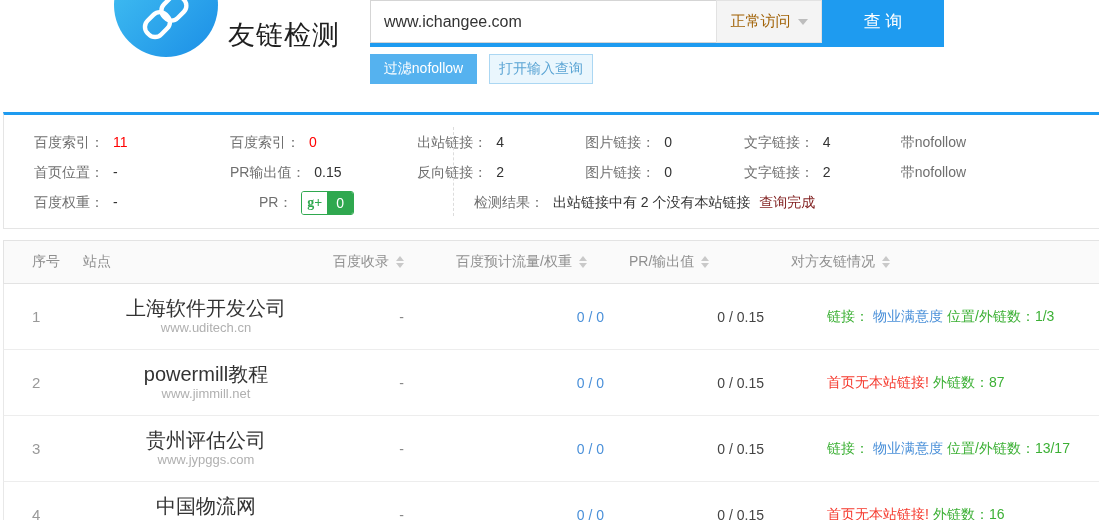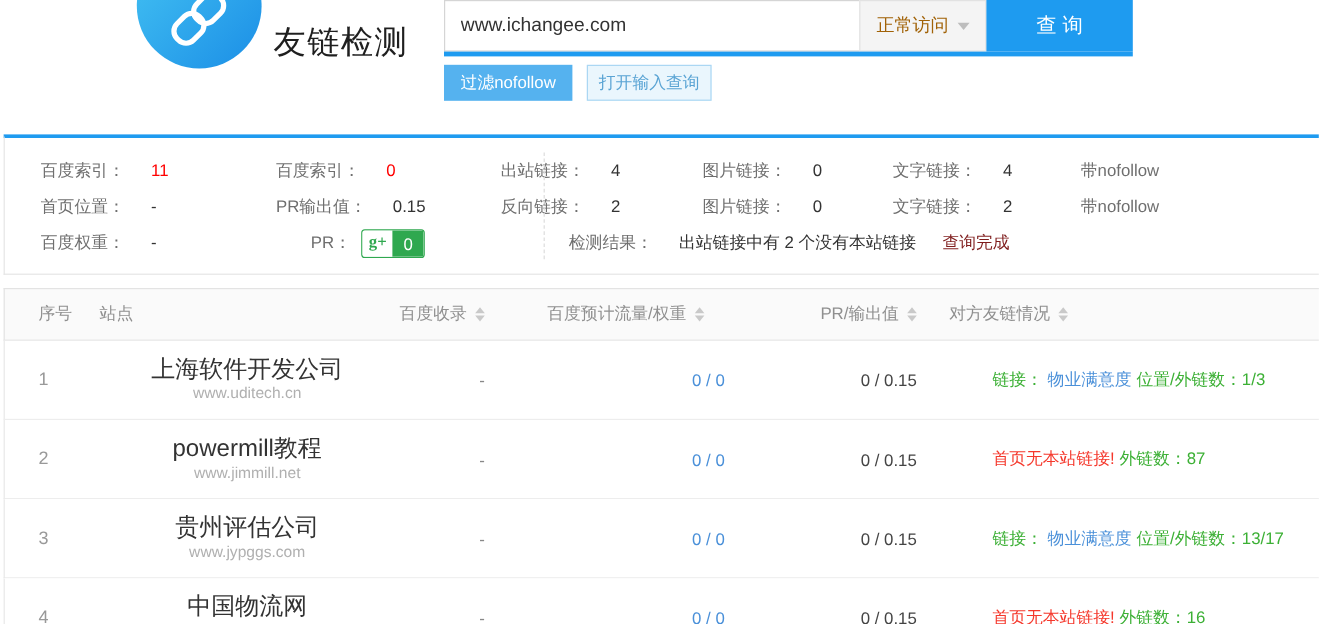--- a/index.html
+++ b/index.html
@@ -42,42 +42,42 @@
   }
   
   .stats-panel{
     position:relative;margin-left:3px;width:1160px;height:117px;box-sizing:border-box;
     border:1px solid #e5e5e5;border-top:3px solid #1e9bf0;background:#fff;padding:12px 0 0 30px;
   }
   .srow{display:flex;height:30px;line-height:30px;font-size:14px;white-space:nowrap;}
   .slot{display:inline-block;overflow:visible;}
   .s1{width:225px;} .s2{width:197px;} .sp{width:18px;} .s3{width:193px;} .s4{width:182px;} .s5{width:180px;} .s6{width:300px;}
   .stat-label{color:#6f6f6f;}
-  .stat-value{color:#333;margin-left:18px;}
+  .stat-value{color:#333;margin-left:5px;}
   .v-red{color:#ff0000;}
   .v-green{color:#7f1d1d;}
   .dash-divider{position:absolute;left:449px;top:12px;bottom:12px;border-left:1px dashed #dcdcdc;}
   .pr-badge{
     display:inline-flex;height:22px;line-height:22px;vertical-align:middle;margin-left:5px;
     border:1px solid #2fa84f;border-radius:3px;overflow:hidden;font-size:14px;
   }
   .pr-badge .g{background:#fff;color:#2fa84f;padding:0 5px;font-weight:bold;font-family:"Liberation Serif","DejaVu Serif",serif;}
   .pr-badge .v{background:#2fa84f;color:#fff;padding:0 9px;}
   
   .link-table{margin:11px 0 0 3px;width:1150px;}
   .tgrid{display:grid;grid-template-columns:75px 250px 100px 200px 150px 1fr;}
   .thead{
     background:#fafafa;height:44px;border:1px solid #e3e3e3;border-right:none;box-sizing:border-box;
     color:#8f8f8f;font-size:14px;
   }
   .thead>div{display:flex;align-items:center;}
   .hc1{padding-left:28px;} .hc2{padding-left:4px;}
   .hc3{justify-content:flex-end;padding-right:25px;}
   .hc4{justify-content:center;padding-right:15px;}
-  .hc5{justify-content:flex-end;padding-right:15px;}
+  .hc5{justify-content:flex-start;padding-right:15px;}
   .hc6{padding-left:12px;}
   .sort{display:inline-flex;flex-direction:column;gap:2px;margin-left:7px;}
   .sort i{width:0;height:0;border-left:4px solid transparent;border-right:4px solid transparent;}
   .sort .u{border-bottom:5px solid #c9c9c9;}
   .sort .d{border-top:5px solid #c9c9c9;}
   .trow{
     height:65px;border-bottom:1px solid #ededed;border-left:1px solid #e8e8e8;background:#fff;font-size:14px;
   }
   .trow>div{display:flex;align-items:center;}
   .cell-num{padding-left:28px;color:#999;font-size:15px;}

